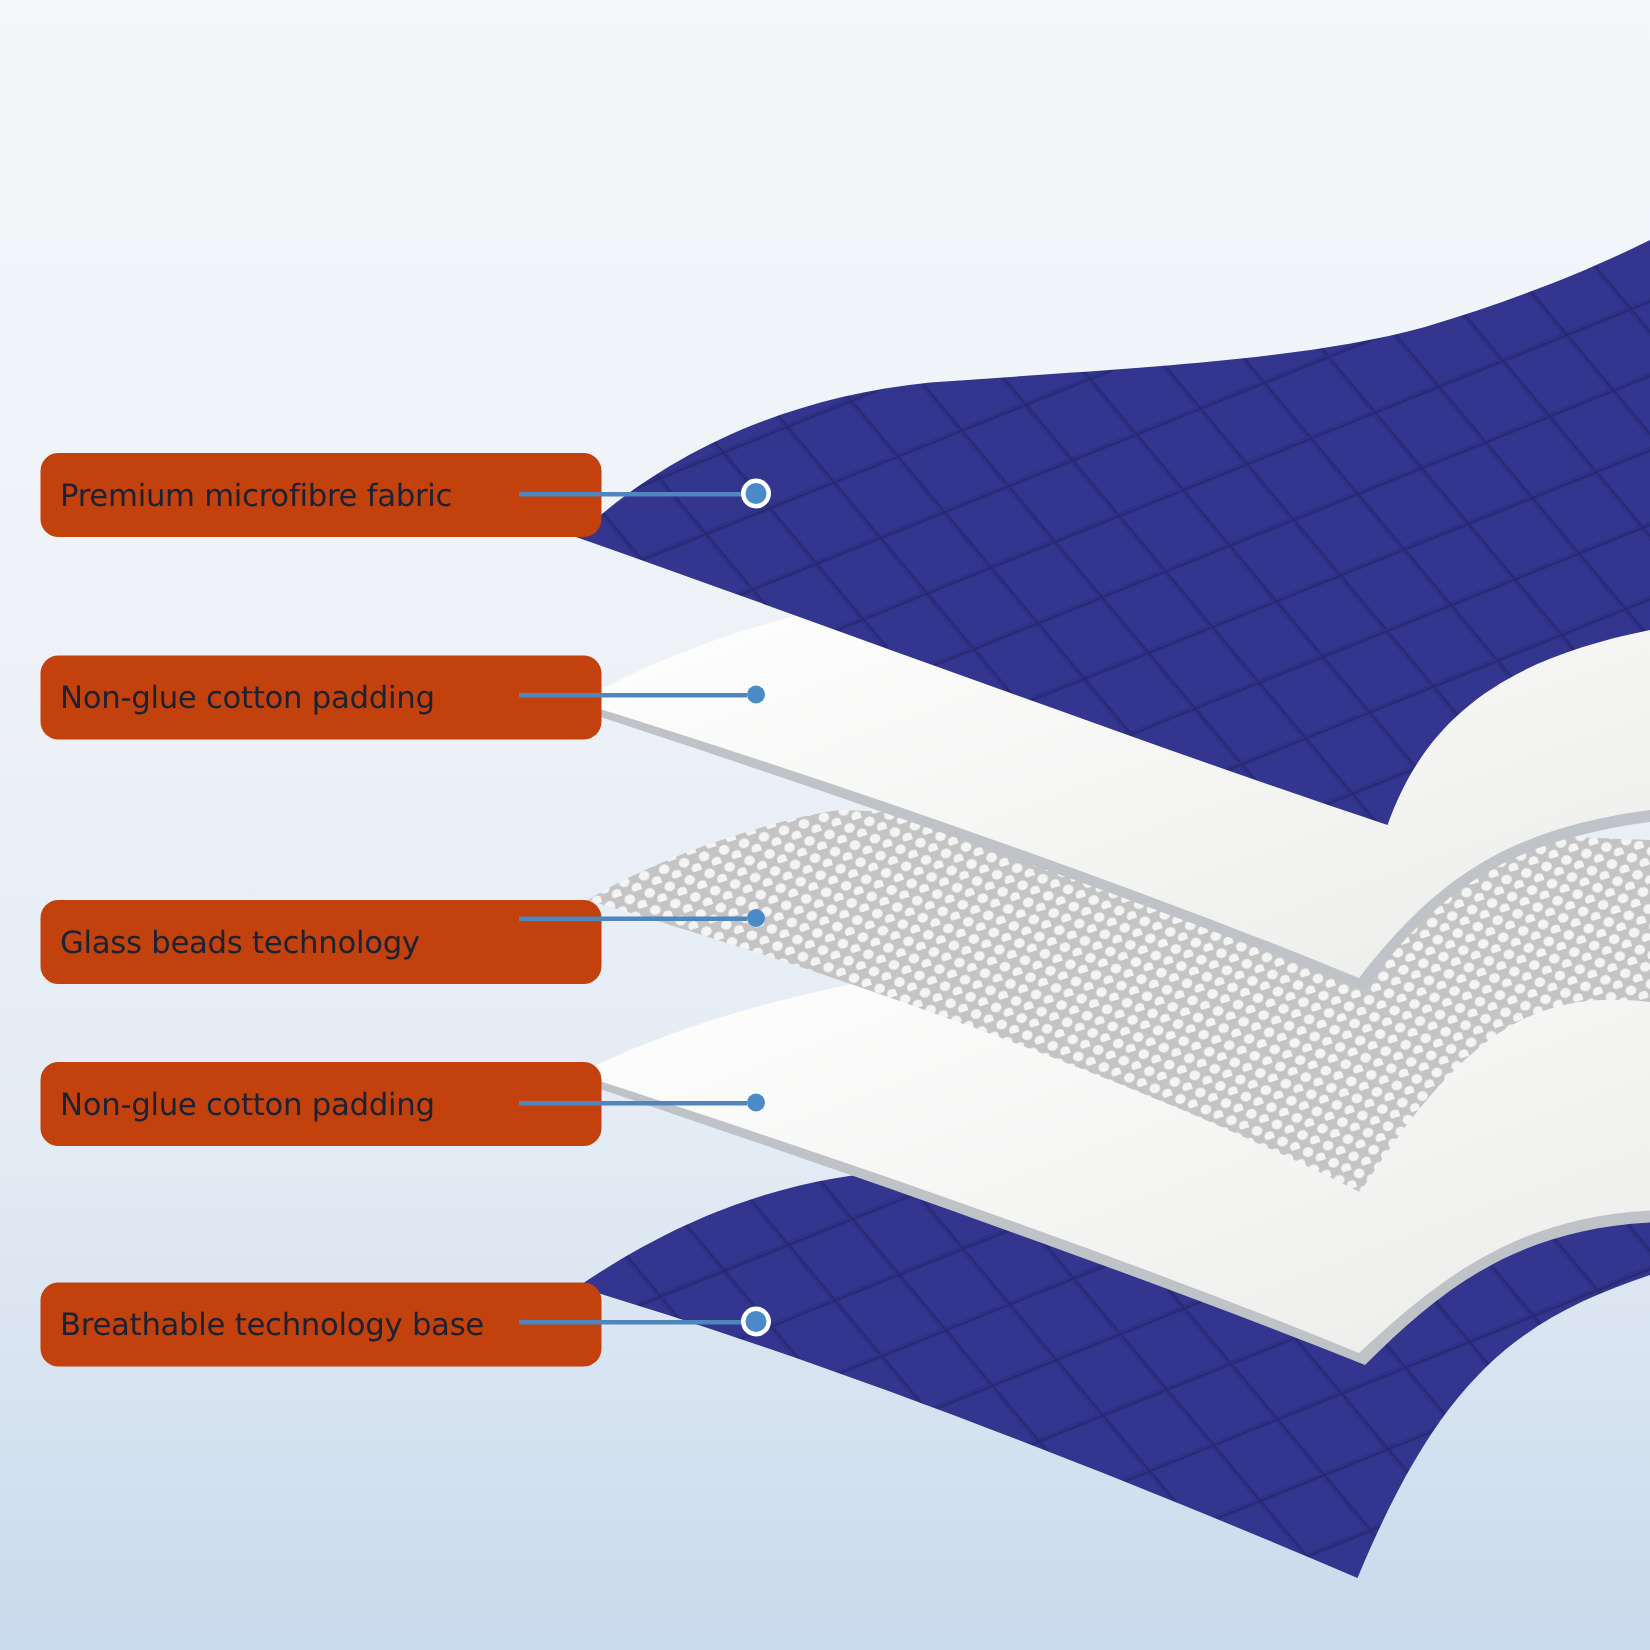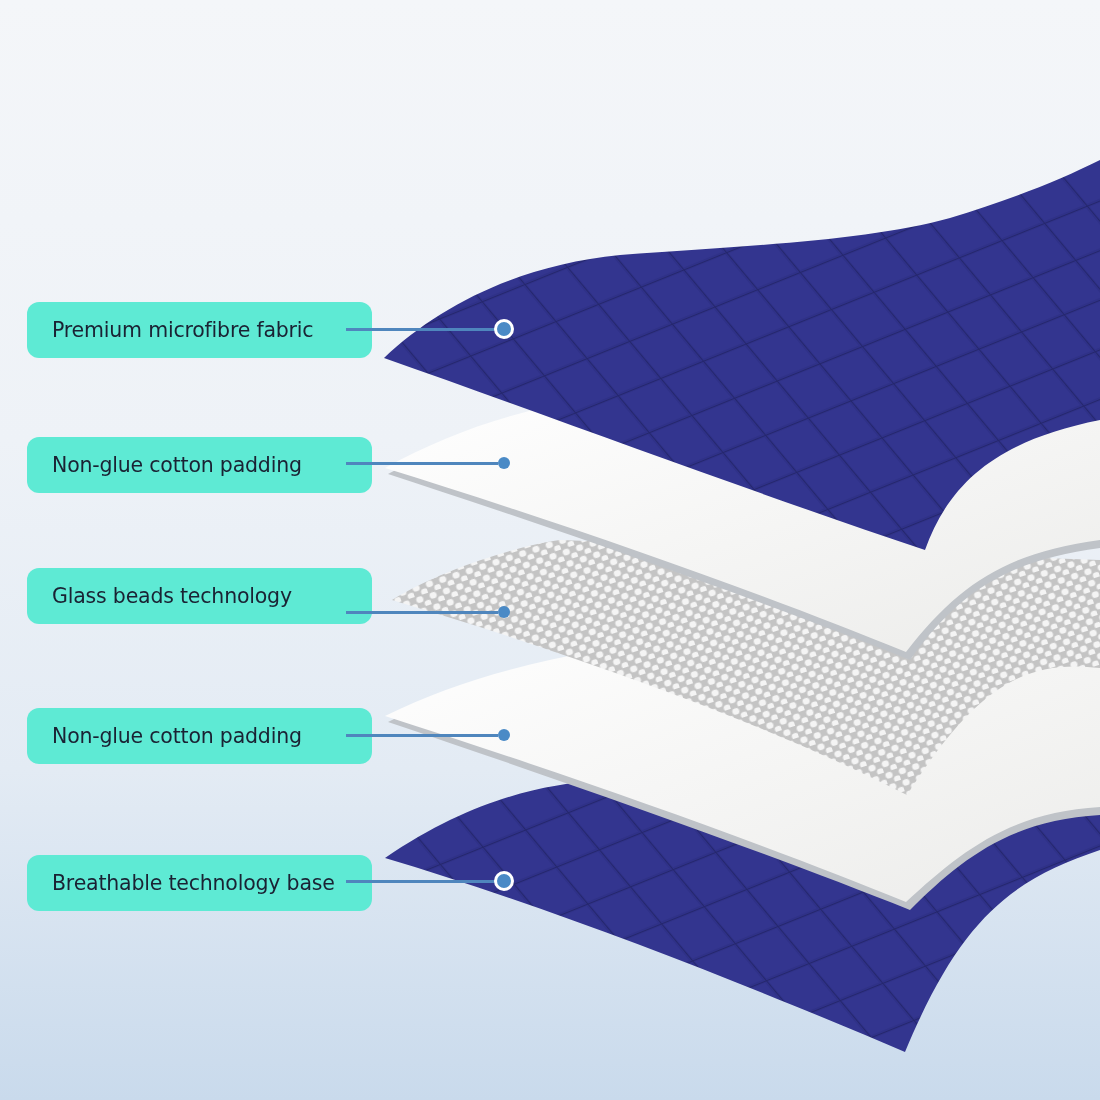--- a/index.html
+++ b/index.html
@@ -3,24 +3,24 @@
   <meta charset="utf-8">
   <style>
     html, body { margin: 0; padding: 0; }
     body {
       width: 1100px; height: 1100px; overflow: hidden; position: relative;
       background: linear-gradient(180deg, #f4f6f9 0%, #eef2f7 40%, #e3ebf4 70%, #c9daec 100%);
       font-family: "DejaVu Sans", sans-serif;
     }
     #art { position: absolute; left: 0; top: 0; width: 1100px; height: 1100px; }
     .label {
-      position: absolute; left: 27px; width: 345px; height: 56px;
-      background: #5eead4; border-radius: 12px;
+      position: absolute; left: 27px; width: 374px; height: 56px;
+      background: #c2410c; border-radius: 12px;
       display: flex; align-items: center; box-sizing: border-box;
-      padding-left: 25px; color: #1a2233; font-size: 20.5px;
+      padding-left: 13px; color: #1a2233; font-size: 20.5px;
       letter-spacing: -0.2px; white-space: nowrap;
     }
     .leader {
       position: absolute; left: 346px; height: 3px; background: #4f86bd;
     }
     .dot {
       position: absolute; width: 12px; height: 12px; border-radius: 50%;
       background: #4a8ac6; box-sizing: border-box;
     }
     .dot.ring { width: 20px; height: 20px; border: 3px solid #ffffff; background: #4a8ac6; }
@@ -74,21 +74,21 @@
 </div>
 <div class="leader" style="top:328px; width:150px"></div>
 <div class="dot ring" style="left:494px; top:319px"></div>
 
 <div class="label" style="top:437px">
   <span>Non-glue cotton padding</span>
 </div>
 <div class="leader" style="top:462px; width:152px"></div>
 <div class="dot" style="left:498px; top:457px"></div>
 
-<div class="label" style="top:568px">
+<div class="label" style="top:600px">
   <span>Glass beads technology</span>
 </div>
 <div class="leader" style="top:611px; width:152px"></div>
 <div class="dot" style="left:498px; top:606px"></div>
 
 <div class="label" style="top:708px">
   <span>Non-glue cotton padding</span>
 </div>
 <div class="leader" style="top:734px; width:152px"></div>
 <div class="dot" style="left:498px; top:729px"></div>

